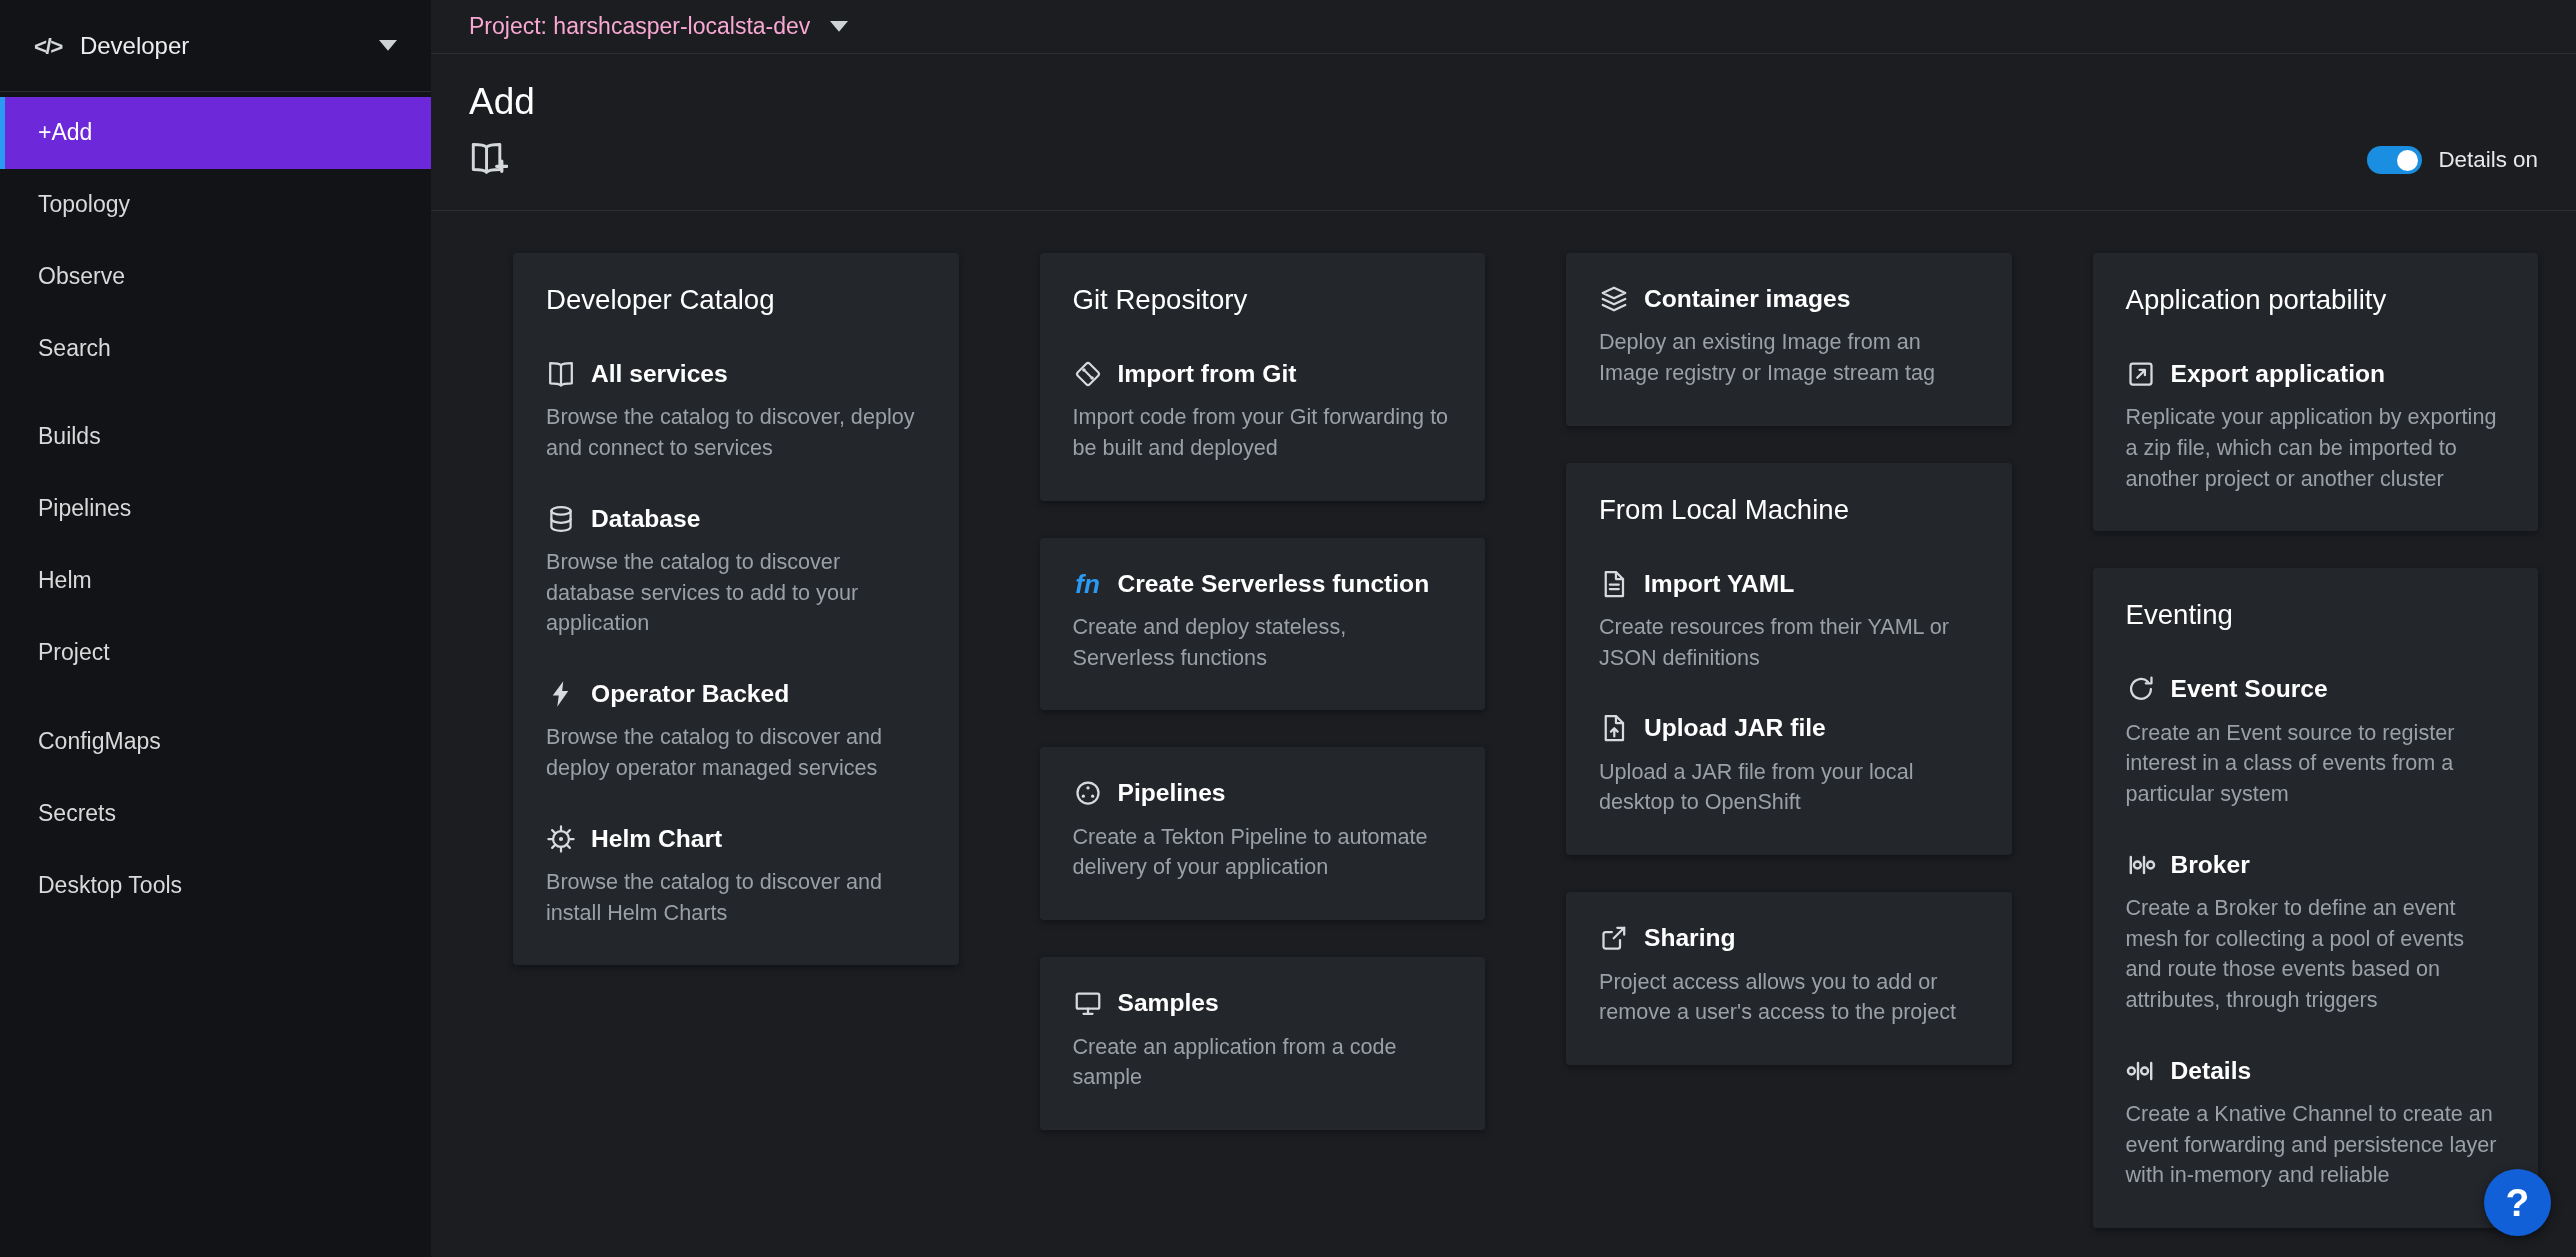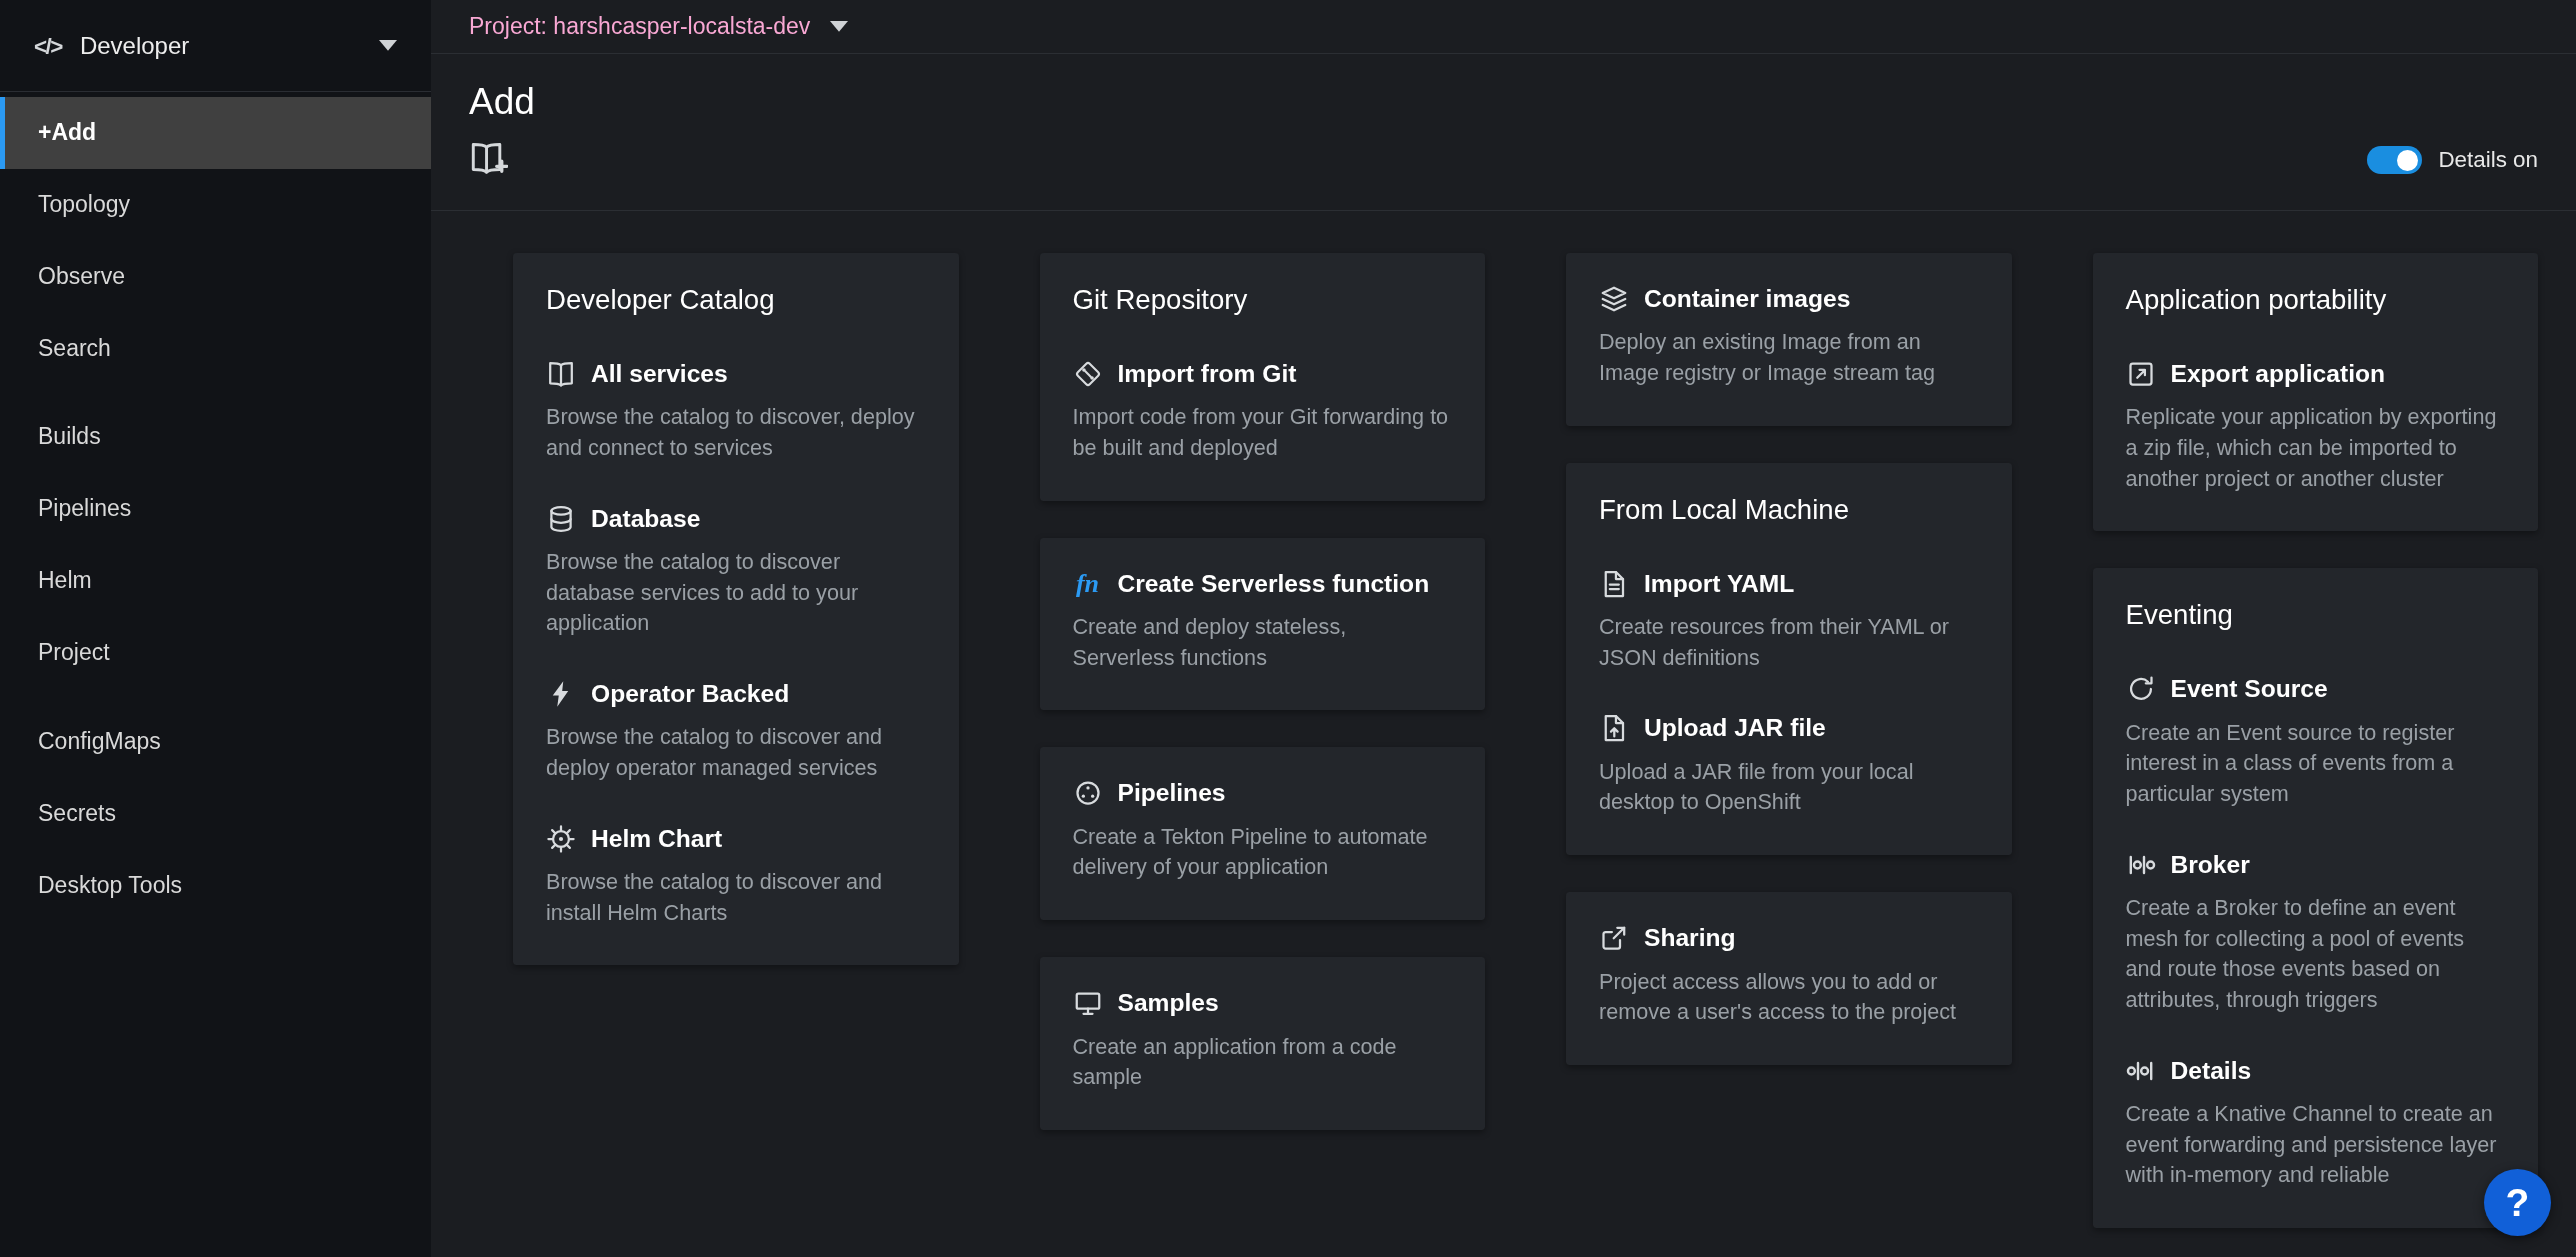--- a/index.html
+++ b/index.html
@@ -28,21 +28,21 @@
   .persp .caret { margin-left:auto; }
 
   .nav { padding-top:4.5px; flex:1; }
   .nav-group + .nav-group { margin-top:16.4px; }
   .nav-item {
     height:72px; display:flex; align-items:center;
     padding-left:33px; border-left:5.2px solid transparent;
     font-size:23px; color:#d9d9d9; cursor:pointer;
   }
   .nav-item.active {
-    background:#404040; border-left-color: var(--accent, #2b9af3); color:#fff;font-weight:bold;
+    background:#6d28d9; border-left-color: var(--accent, #2b9af3); color:#fff;
   }
 
   
   .main { flex:1; min-width:0; display:flex; flex-direction:column; }
   .topbar {
     height:54px; min-height:54px; display:flex; align-items:center; gap:19.4px;
     padding:0 38px; border-bottom:0.7px solid #2b2e33; font-size:23px; color:#f9a8d4;
   }
   .project-selector { display:flex; align-items:center; gap:19.4px; cursor:pointer; }
 
@@ -74,21 +74,21 @@
     box-shadow:0 2.2px 6px rgba(0,0,0,.35);
   }
   .card-title { font-size:27.6px; font-weight:500; color:#fff; margin-bottom:43px; }
   .item + .item { margin-top:40px; }
   .item-head { display:flex; align-items:center; gap:15px; cursor:pointer; }
   .item-head .icon { width:30px; height:30px; min-width:30px; color:#d8dbde; }
   .icon svg { width:100%; height:100%; display:block; }
   .item-title { font-size:24.6px; font-weight:700; color:#fff; white-space:nowrap; }
   .item-desc { margin-top:13.4px; font-size:21.6px; line-height:1.42; color:#9aa0a6; }
   .fn-glyph {
-    display:block; text-align:center; font-family:Liberation Serif, serif;
+    display:block; text-align:center; font-family:Liberation Sans, sans-serif;
     font-style:italic; font-weight:700; font-size:26px; line-height:30px;
     color: var(--accent, #2b9af3);
   }
 
   
   .help-btn {
     position:fixed; right:25px; bottom:21px; width:67px; height:67px;
     border-radius:50%; background: var(--help-button-bg, #1160d8);
     color:#fff; font-size:39px; font-weight:700;
     display:flex; align-items:center; justify-content:center;

